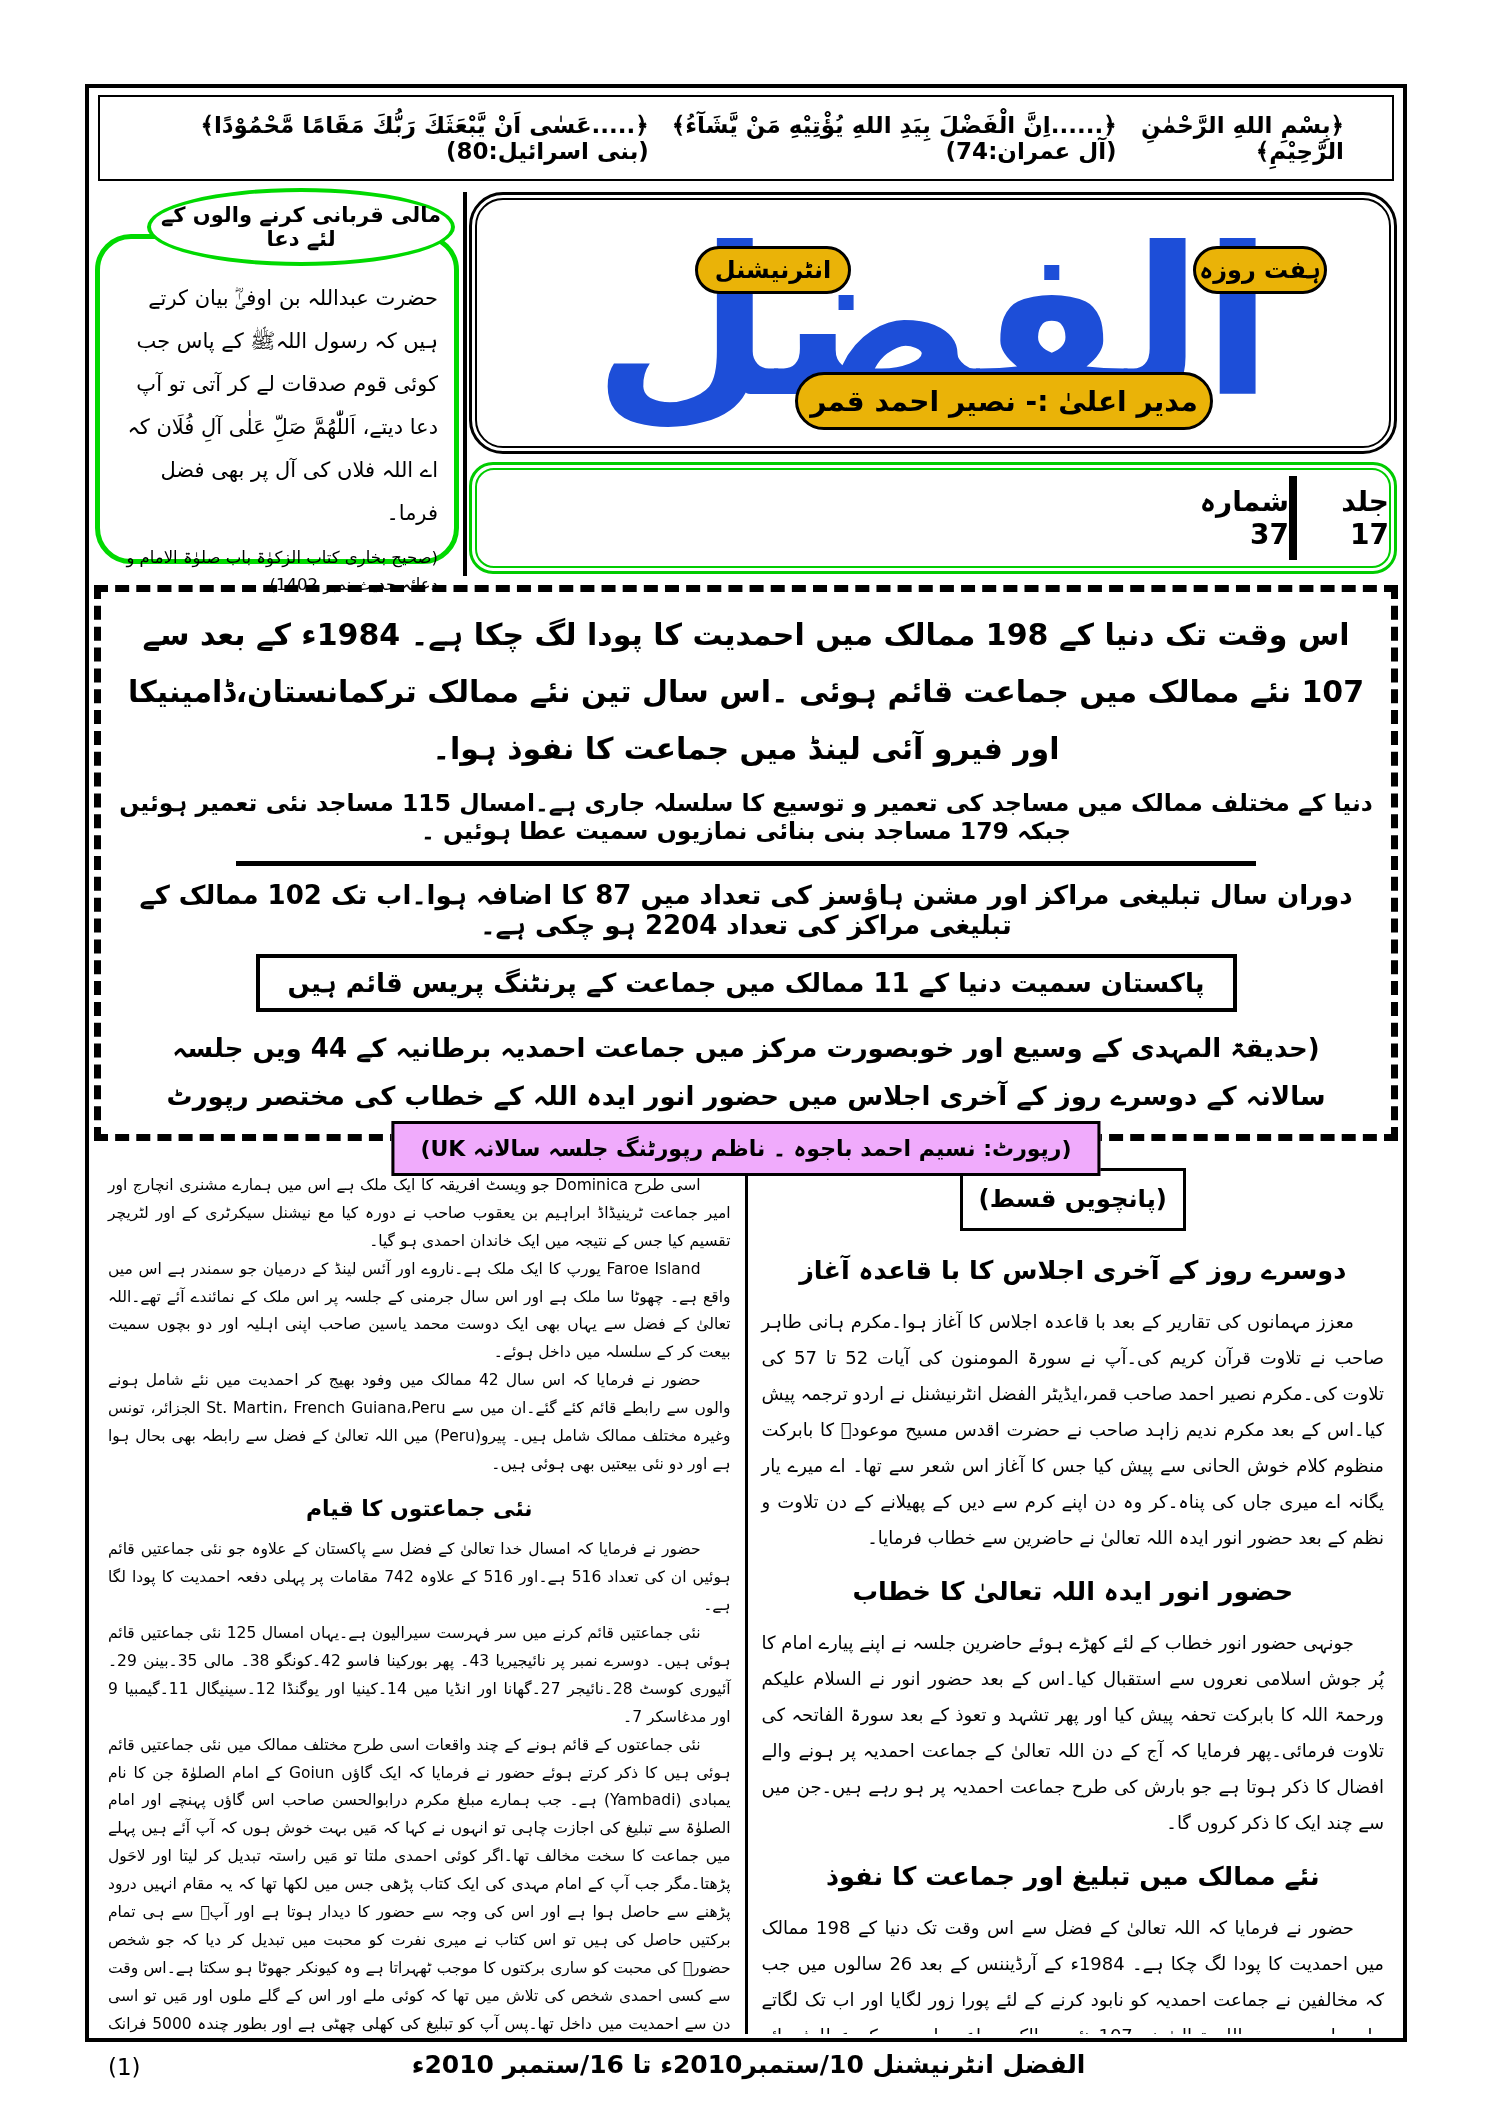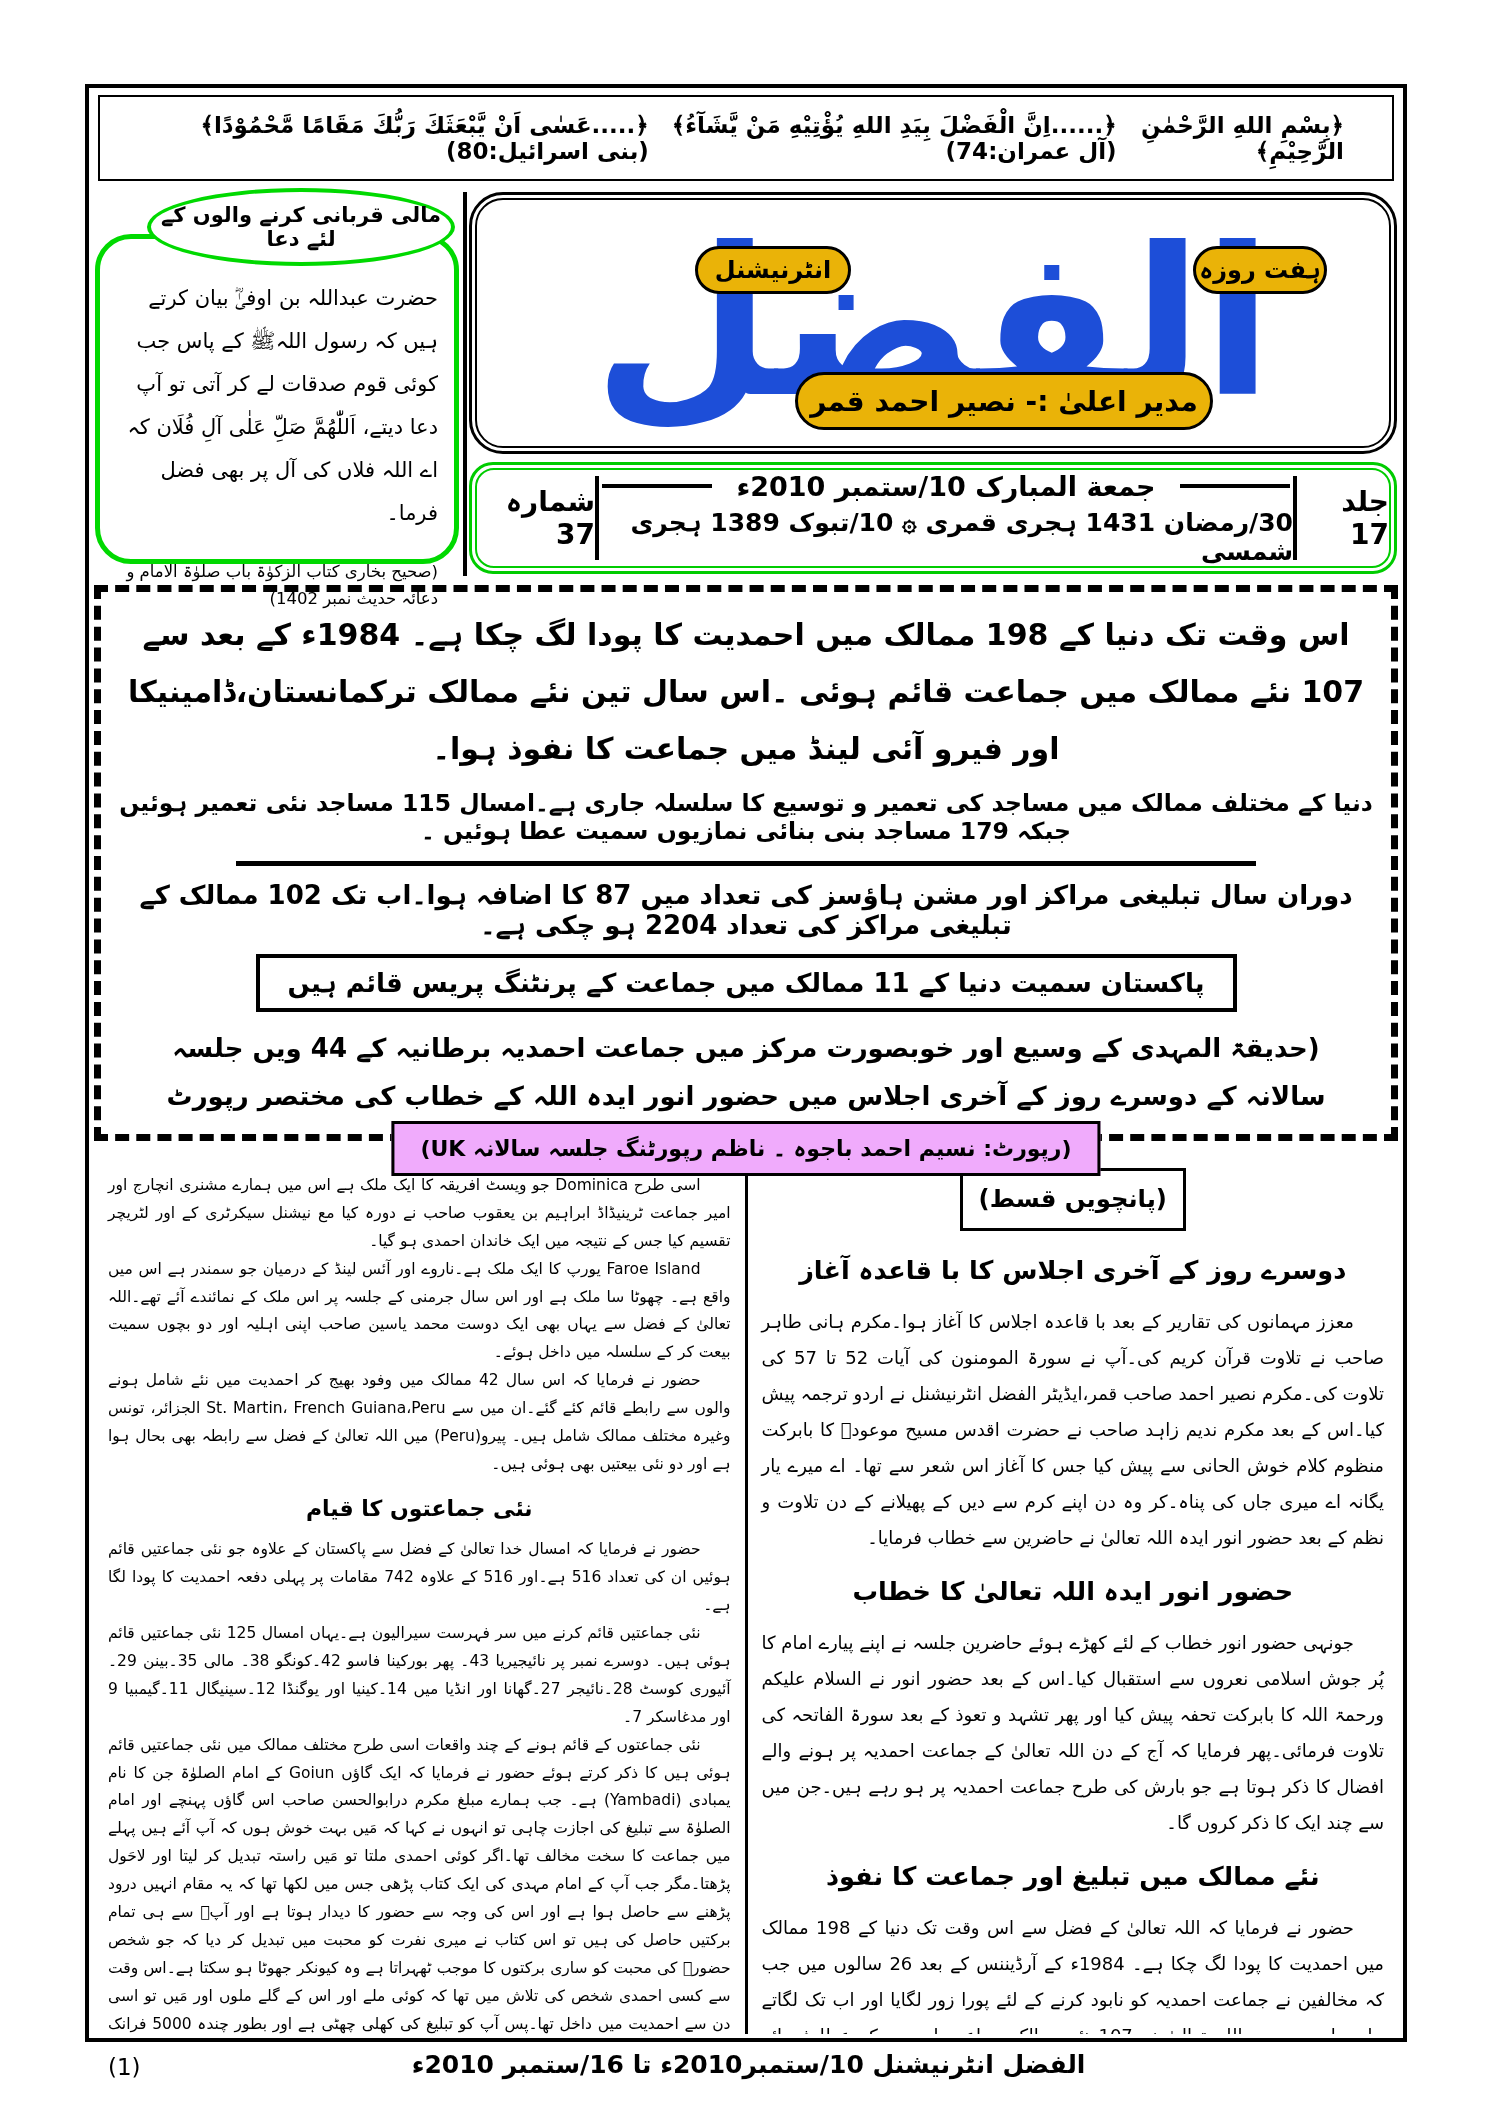--- a/index.html
+++ b/index.html
@@ -17,21 +17,21 @@
     font-size:23px;font-weight:bold;}
 
   
   .header-divider{position:absolute;top:104px;right:936px;width:4px;height:384px;background:#000;}
 
   .prayer-area{position:absolute;top:100px;left:4px;width:368px;height:378px;}
   .prayer-oval{position:absolute;top:0;right:6px;width:300px;height:70px;border:4px solid #00d900;border-radius:50%;
     background:#fff;display:flex;align-items:center;justify-content:center;font-size:21px;font-weight:bold;z-index:2;text-align:center;}
   .prayer-rect{position:absolute;top:46px;left:2px;right:2px;bottom:2px;border:5px solid #00d900;border-radius:36px;
     box-sizing:border-box;padding:38px 16px 8px;text-align:right;font-size:21px;line-height:2.05;background:#fff;}
-  .prayer-cite{font-size:16.5px;line-height:1.6;display:block;margin-top:24px;}
+  .prayer-cite{font-size:16.5px;line-height:1.6;display:block;margin-top:10px;}
 
   
   .mast-outer{position:absolute;top:104px;right:6px;width:928px;height:262px;border:3px solid #000;border-radius:34px;padding:3px;box-sizing:border-box;}
   .mast-inner{width:100%;height:100%;border:2px solid #000;border-radius:28px;position:relative;box-sizing:border-box;overflow:visible;}
   .mast-title{position:absolute;inset:0;display:flex;align-items:center;justify-content:center;
     font-size:205px;font-weight:bold;color:#1d4ed8;line-height:1;letter-spacing:-4px;}
   .pill{position:absolute;border:3px solid #000;border-radius:999px;background:#eab308;
     font-weight:bold;display:flex;align-items:center;justify-content:center;z-index:3;}
   .pill-weekly{top:46px;right:62px;width:128px;height:42px;font-size:24px;}
   .pill-intl{top:46px;left:218px;width:150px;height:42px;font-size:24px;}
@@ -114,28 +114,20 @@
         <div class="pill pill-editor">
           <span>مدیر اعلیٰ :- نصیر احمد قمر</span>
         </div>
       </div>
     </div>
 
     <div class="date-bar">
       <div class="date-bar-inner">
         <div class="date-cell date-vol">جلد 17</div>
         <div class="date-sep"></div>
-        <div class="date-center">
-          <div class="date-l1">
-            <span class="date-dash"></span>
-            <span>جمعة المبارک 10/ستمبر 2010ء</span>
-            <span class="date-dash"></span>
-          </div>
-          <div class="date-l2">30/رمضان 1431 ہجری قمری  ۞  10/تبوک 1389 ہجری شمسی</div>
-        </div>
         <div class="date-sep"></div>
         <div class="date-cell date-iss">شمارہ 37</div>
       </div>
     </div>
 
     <div class="headline-box">
       <div class="hl1">اس وقت تک دنیا کے 198 ممالک میں احمدیت کا پودا لگ چکا ہے۔ 1984ء کے بعد سے 107 نئے ممالک میں جماعت قائم ہوئی ۔اس سال تین نئے ممالک ترکمانستان،ڈامینیکا اور فیرو آئی لینڈ میں جماعت کا نفوذ ہوا۔</div>
       <div class="hl2">دنیا کے مختلف ممالک میں مساجد کی تعمیر و توسیع کا سلسلہ جاری ہے۔امسال 115 مساجد نئی تعمیر ہوئیں جبکہ 179 مساجد بنی بنائی نمازیوں سمیت عطا ہوئیں ۔</div>
       <hr class="hl-rule">
       <div class="hl3">دوران سال تبلیغی مراکز اور مشن ہاؤسز کی تعداد میں 87 کا اضافہ ہوا۔اب تک 102 ممالک کے تبلیغی مراکز کی تعداد 2204 ہو چکی ہے۔</div>

